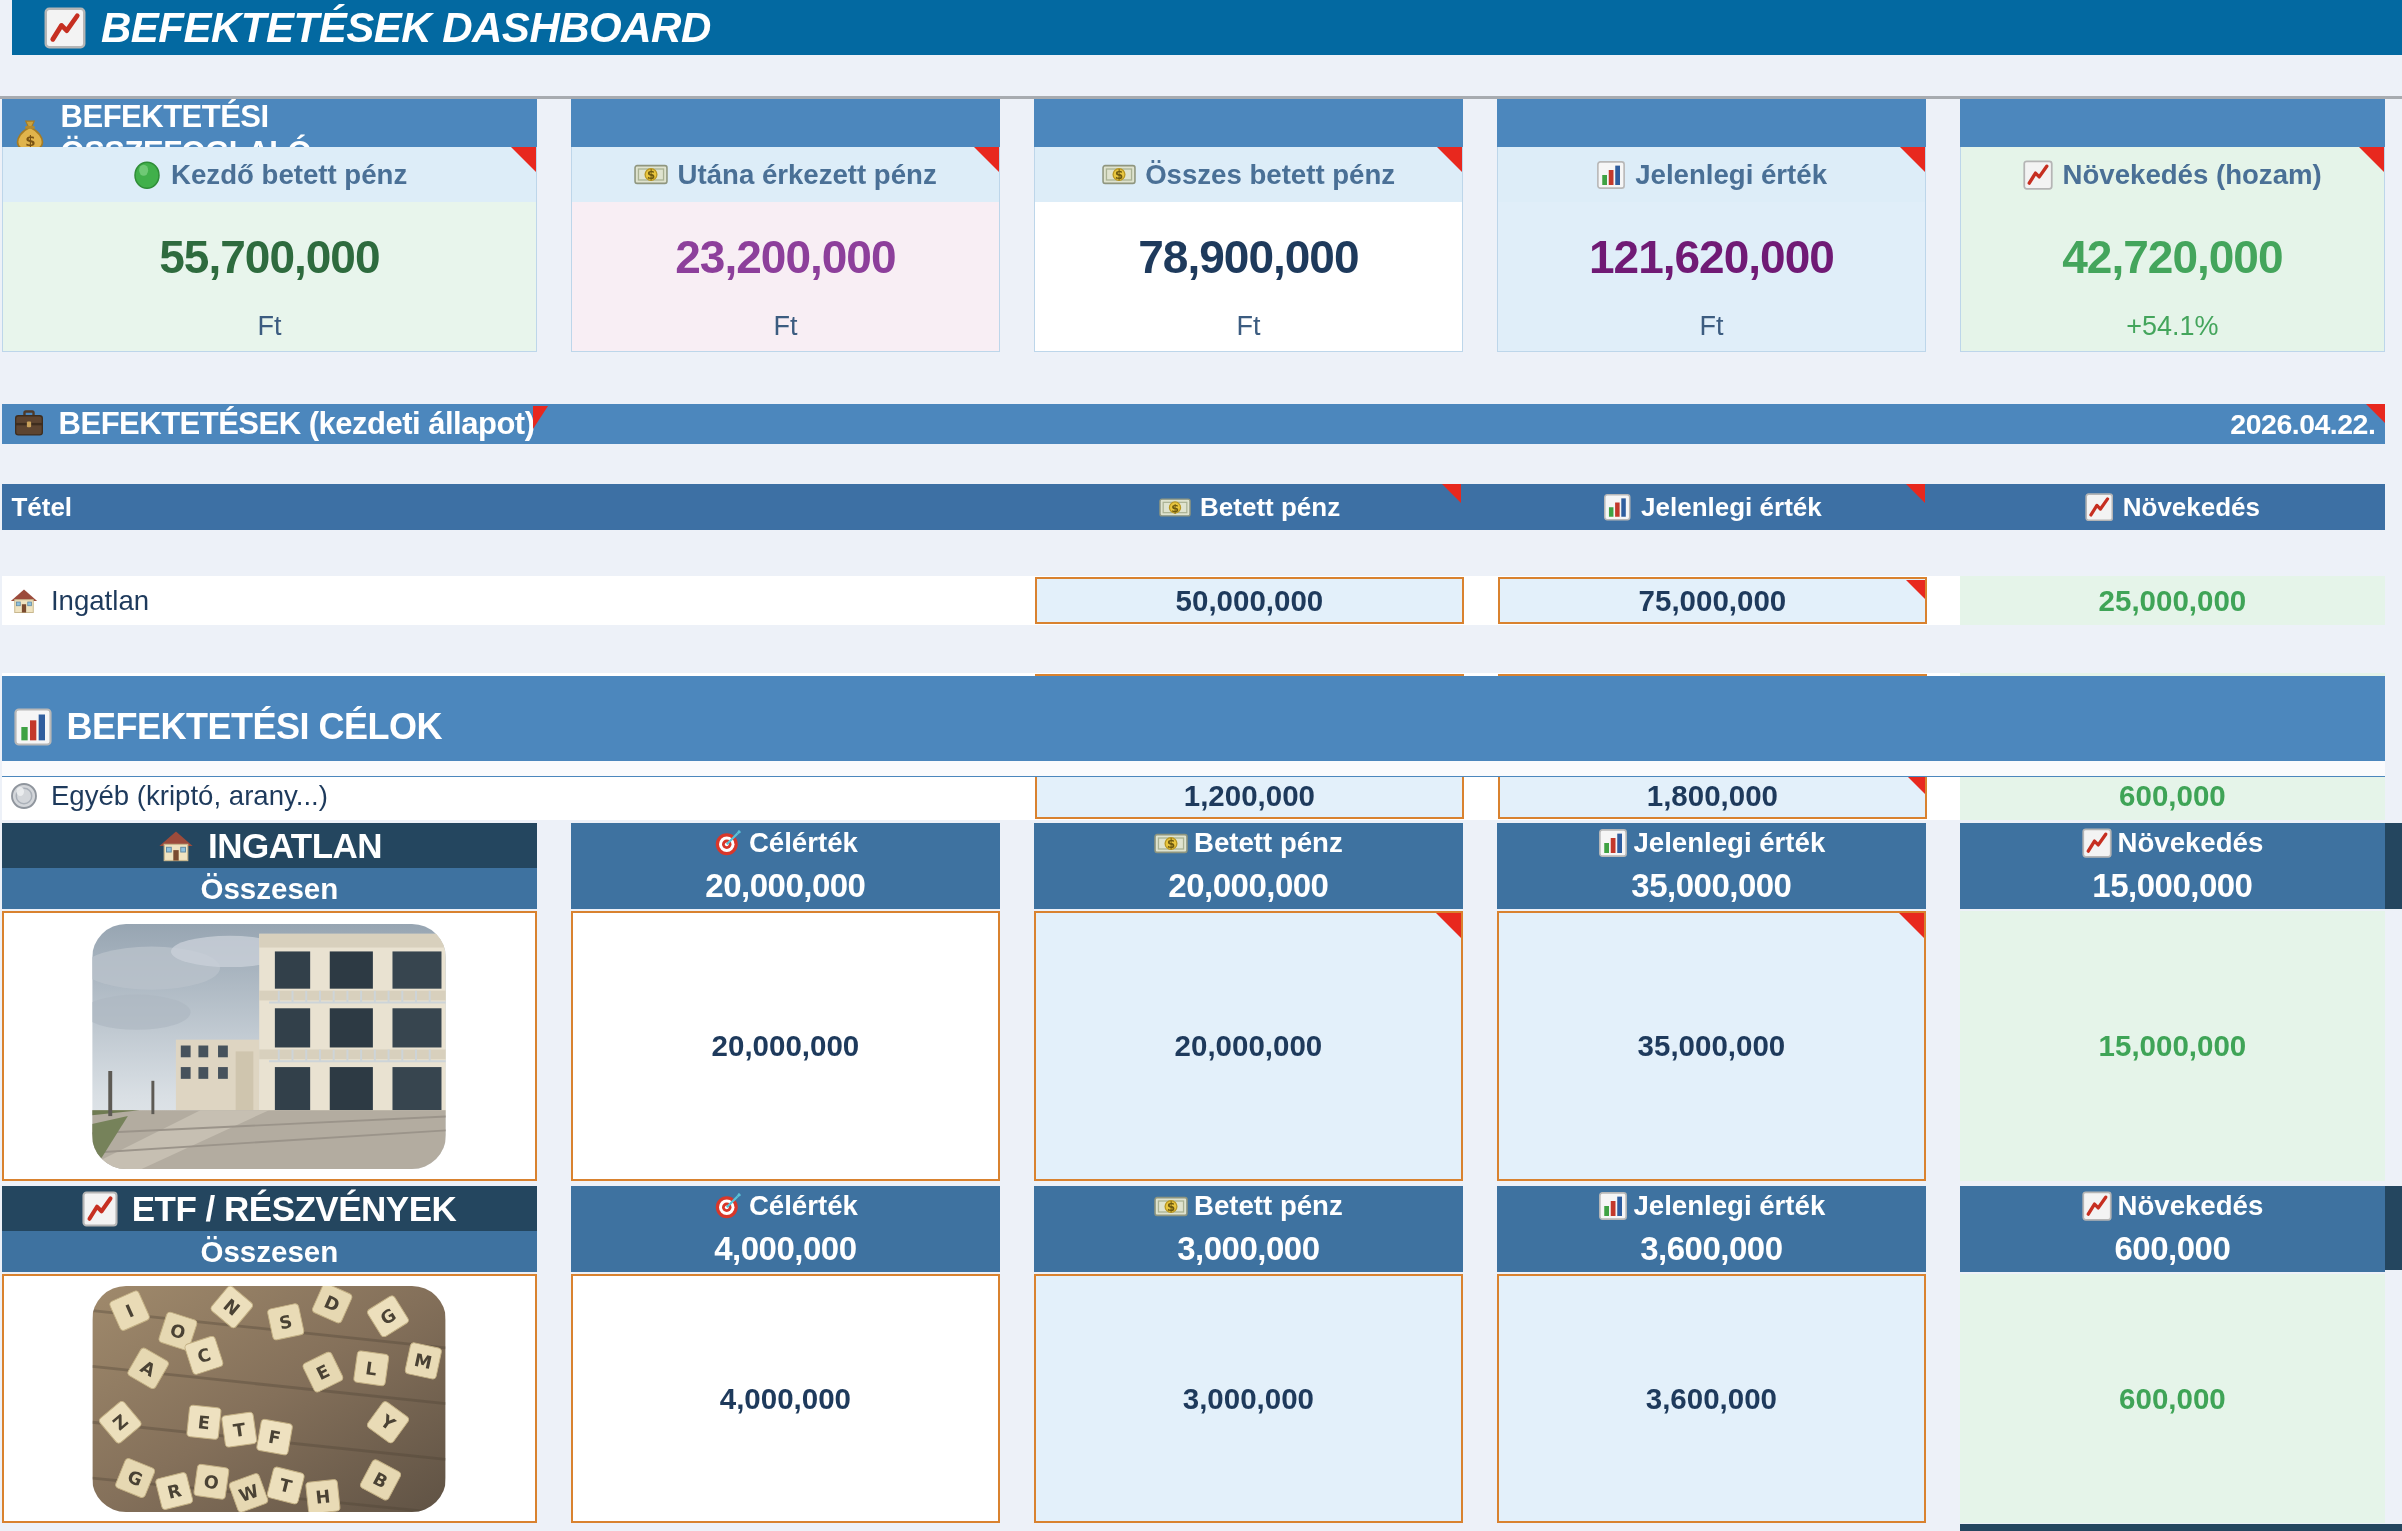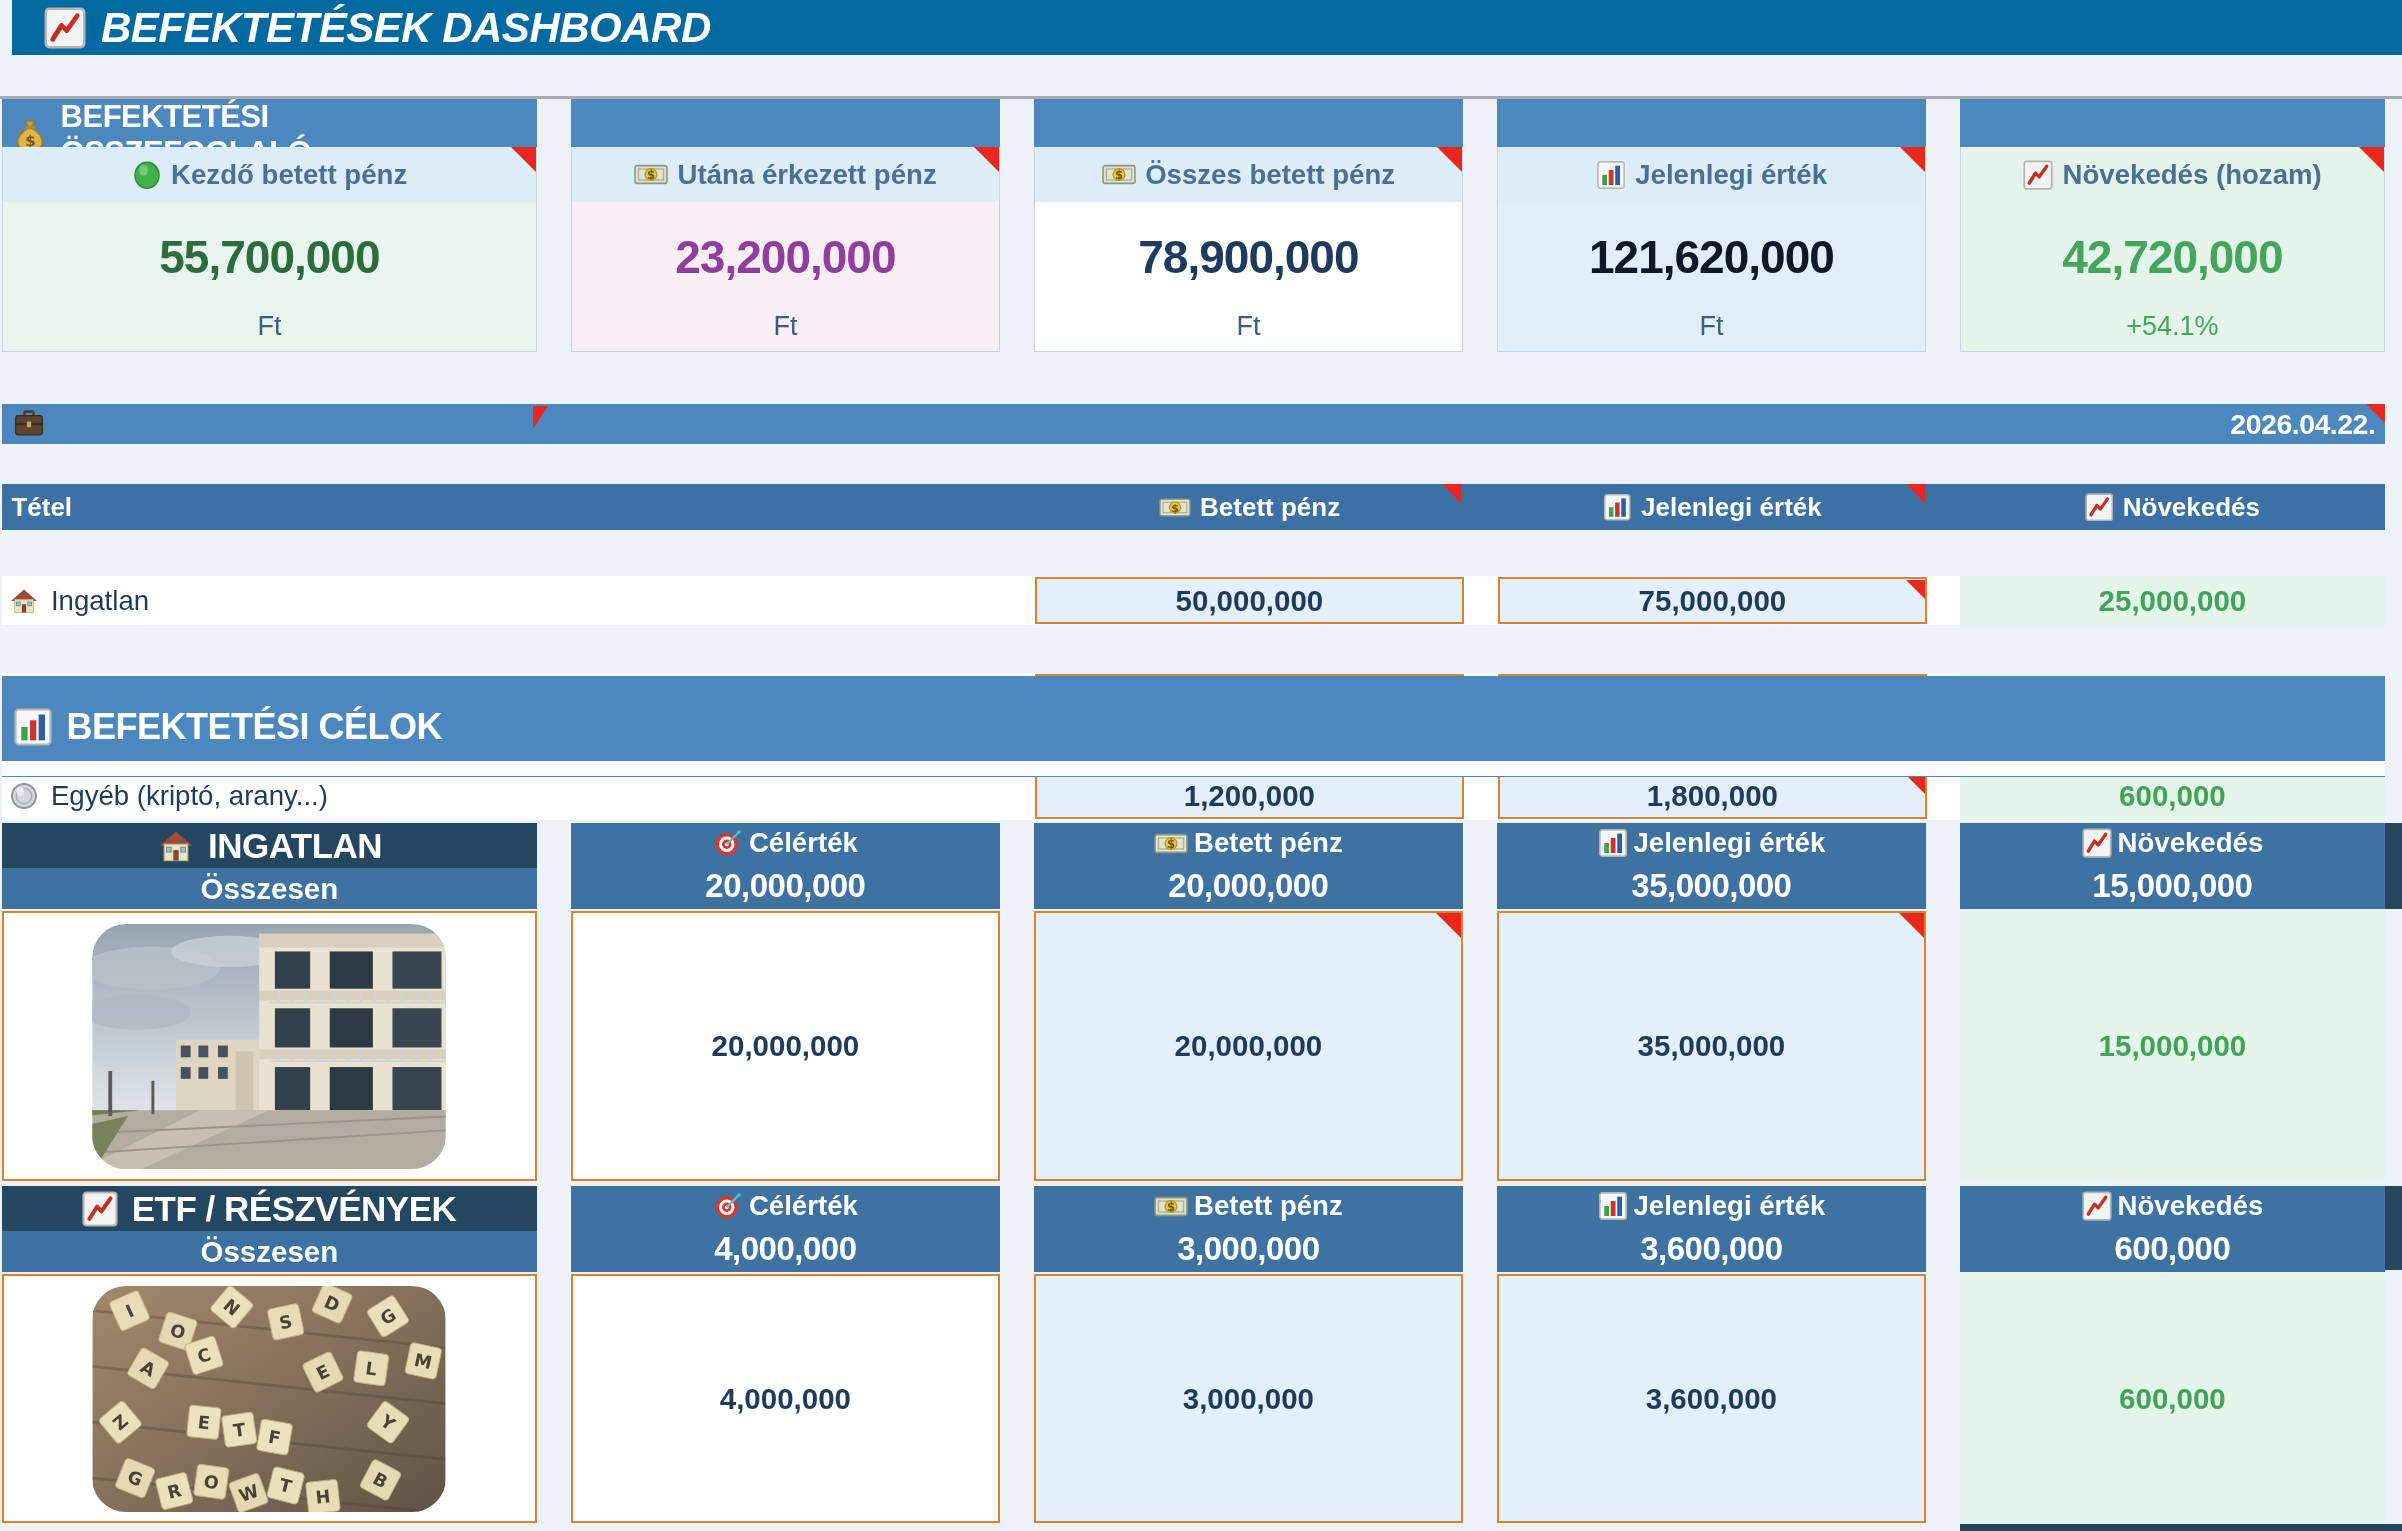--- a/index.html
+++ b/index.html
@@ -22,21 +22,21 @@
   .card .lbl{height:55px;display:flex;align-items:center;justify-content:center;gap:9.5px;
     font-weight:bold;font-size:27.6px;color:#4a7096;position:relative;}
   .card .val{flex:1;display:flex;align-items:center;justify-content:center;
     font-size:46px;font-weight:bold;letter-spacing:-1px;}
   .card .unit{height:40px;display:flex;align-items:flex-start;justify-content:center;
     font-size:27px;color:#3c5c80;}
   .c1 .lbl,.c2 .lbl,.c3 .lbl,.c4 .lbl{background:#ddedf8;}
   .c1 .val,.c1 .unit{background:#e8f5ec;} .c1 .val{color:#2e6b3e;}
   .c2 .val,.c2 .unit{background:#f8eef4;} .c2 .val{color:#8d3f9b;}
   .c3 .val,.c3 .unit{background:#ffffff;} .c3 .val{color:#1e3a5c;}
-  .c4 .val,.c4 .unit{background:#e0eef9;} .c4 .val{color:#0f172a;}
+  .c4 .val,.c4 .unit{background:#e0eef9;} .c4 .val{color:#701a75;}
   .c5 .lbl,.c5 .val,.c5 .unit{background:#e5f4e9;}
   .c5 .val{color:#44a55c;} .c5 .unit{color:#44a55c;}
   .corner{position:absolute;top:0;right:0;width:0;height:0;
     border-top:25px solid #e8281e;border-left:25px solid transparent;}
   .corner.sm{border-top-width:19px;border-left-width:19px;}
   
   .tblband{position:relative;justify-content:flex-start;}
   .tbldate{position:absolute;right:9.5px;top:0;bottom:0;display:flex;align-items:center;
     font-size:28.5px;font-weight:bold;color:#fff;}
   .redflag{position:absolute;left:531px;top:1.9px;width:0;height:0;
@@ -404,20 +404,21 @@
     <div class="unit">+54.1%</div>
   </div>
 </div>
 
 <div class="abs band tblband" style="left:1.9px;top:404px;width:2383px;height:40px;">
   <span class="ic">
       <svg width="32" height="32" viewBox="0 0 34 34">
         <use href="#sym-briefcase"></use>
       </svg>
     </span>
+  <span>BEFEKTETÉSEK (kezdeti állapot)</span>
   <span class="redflag"></span>
   <span class="tbldate">2026.04.22.</span>
   <span class="corner sm"></span>
 </div>
 <div class="abs tblcols" style="left:1.9px;top:444px;width:2383px;">
   <span class="t-item">Tétel</span>
   <span class="colcap p3">
     <span class="ic">
         <svg width="32" height="23" viewBox="0 0 34 24">
           <use href="#sym-banknote"></use>

